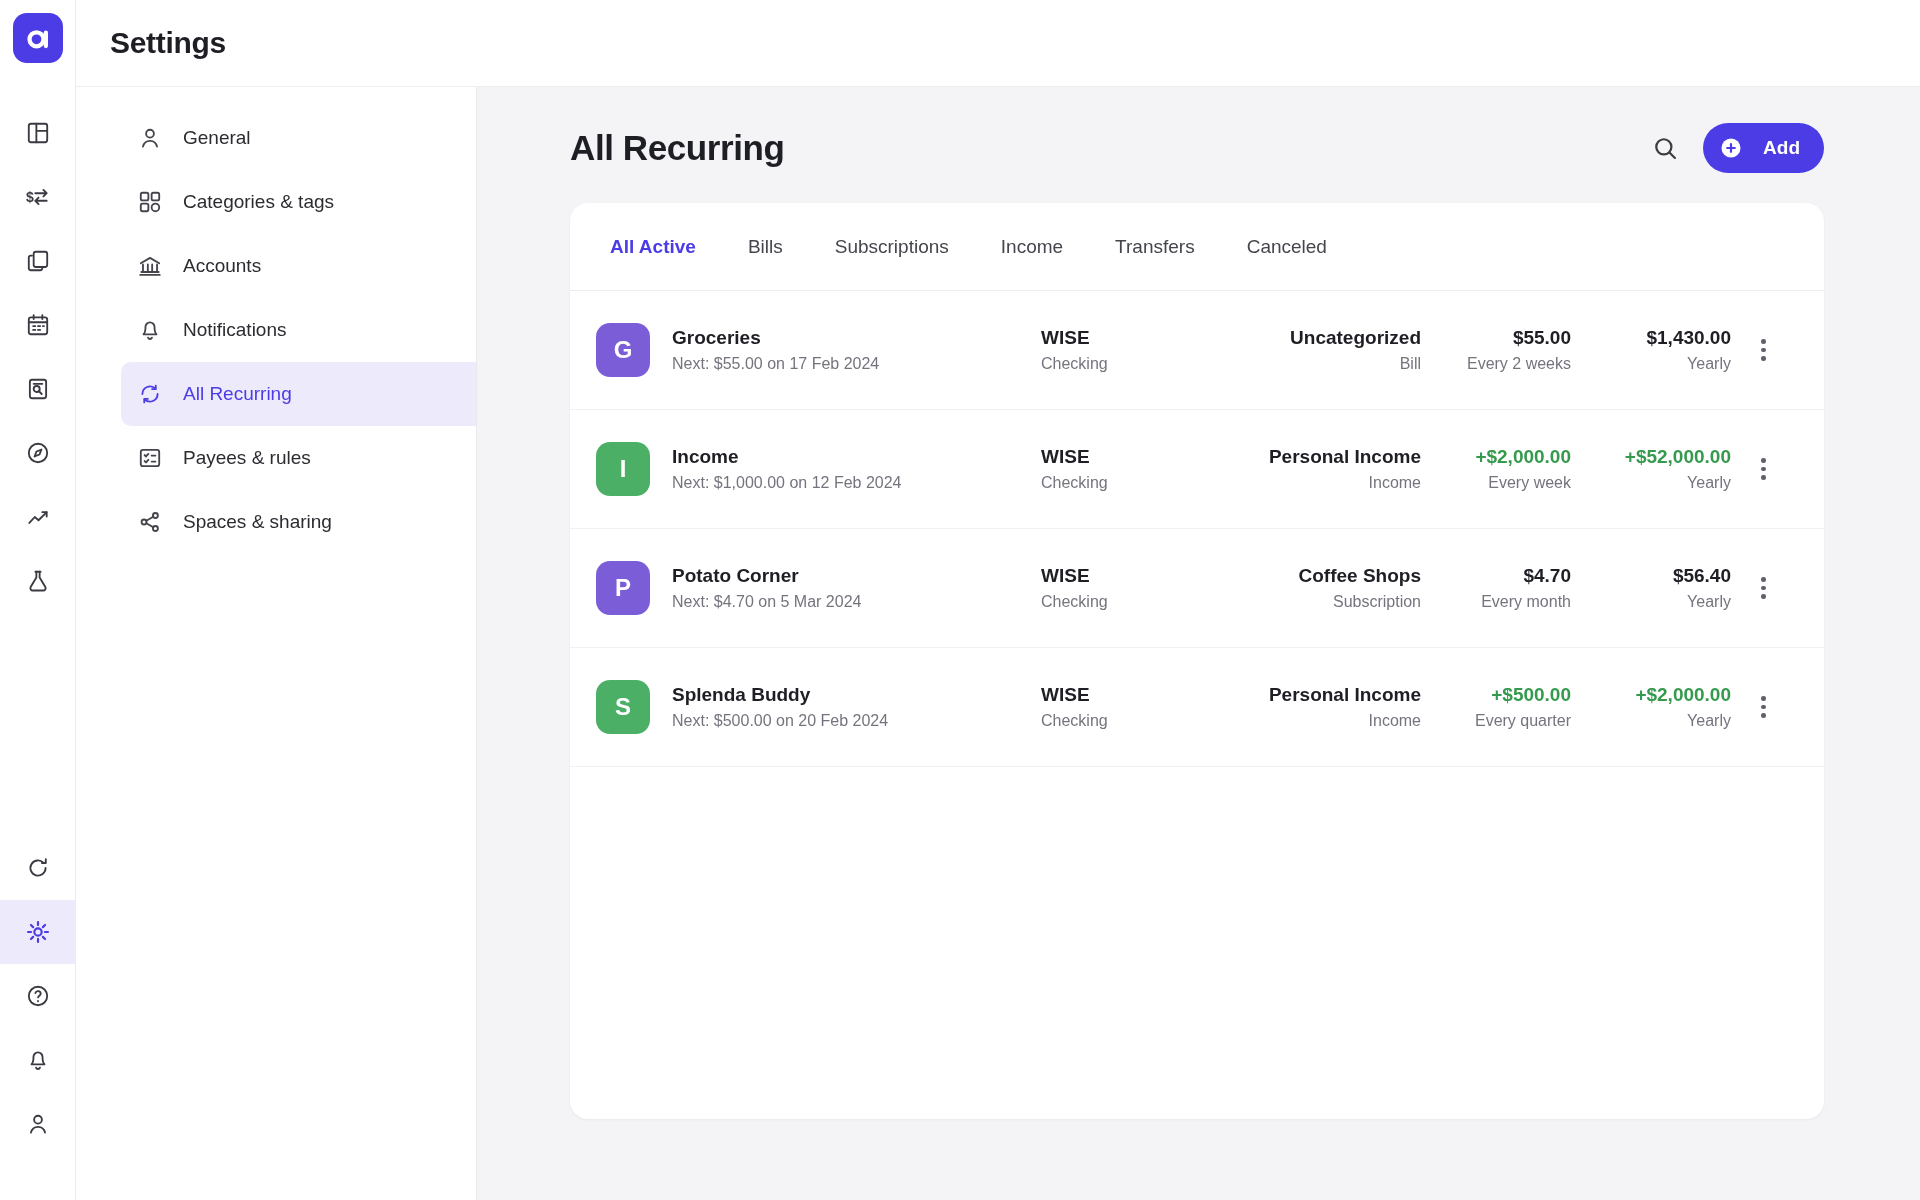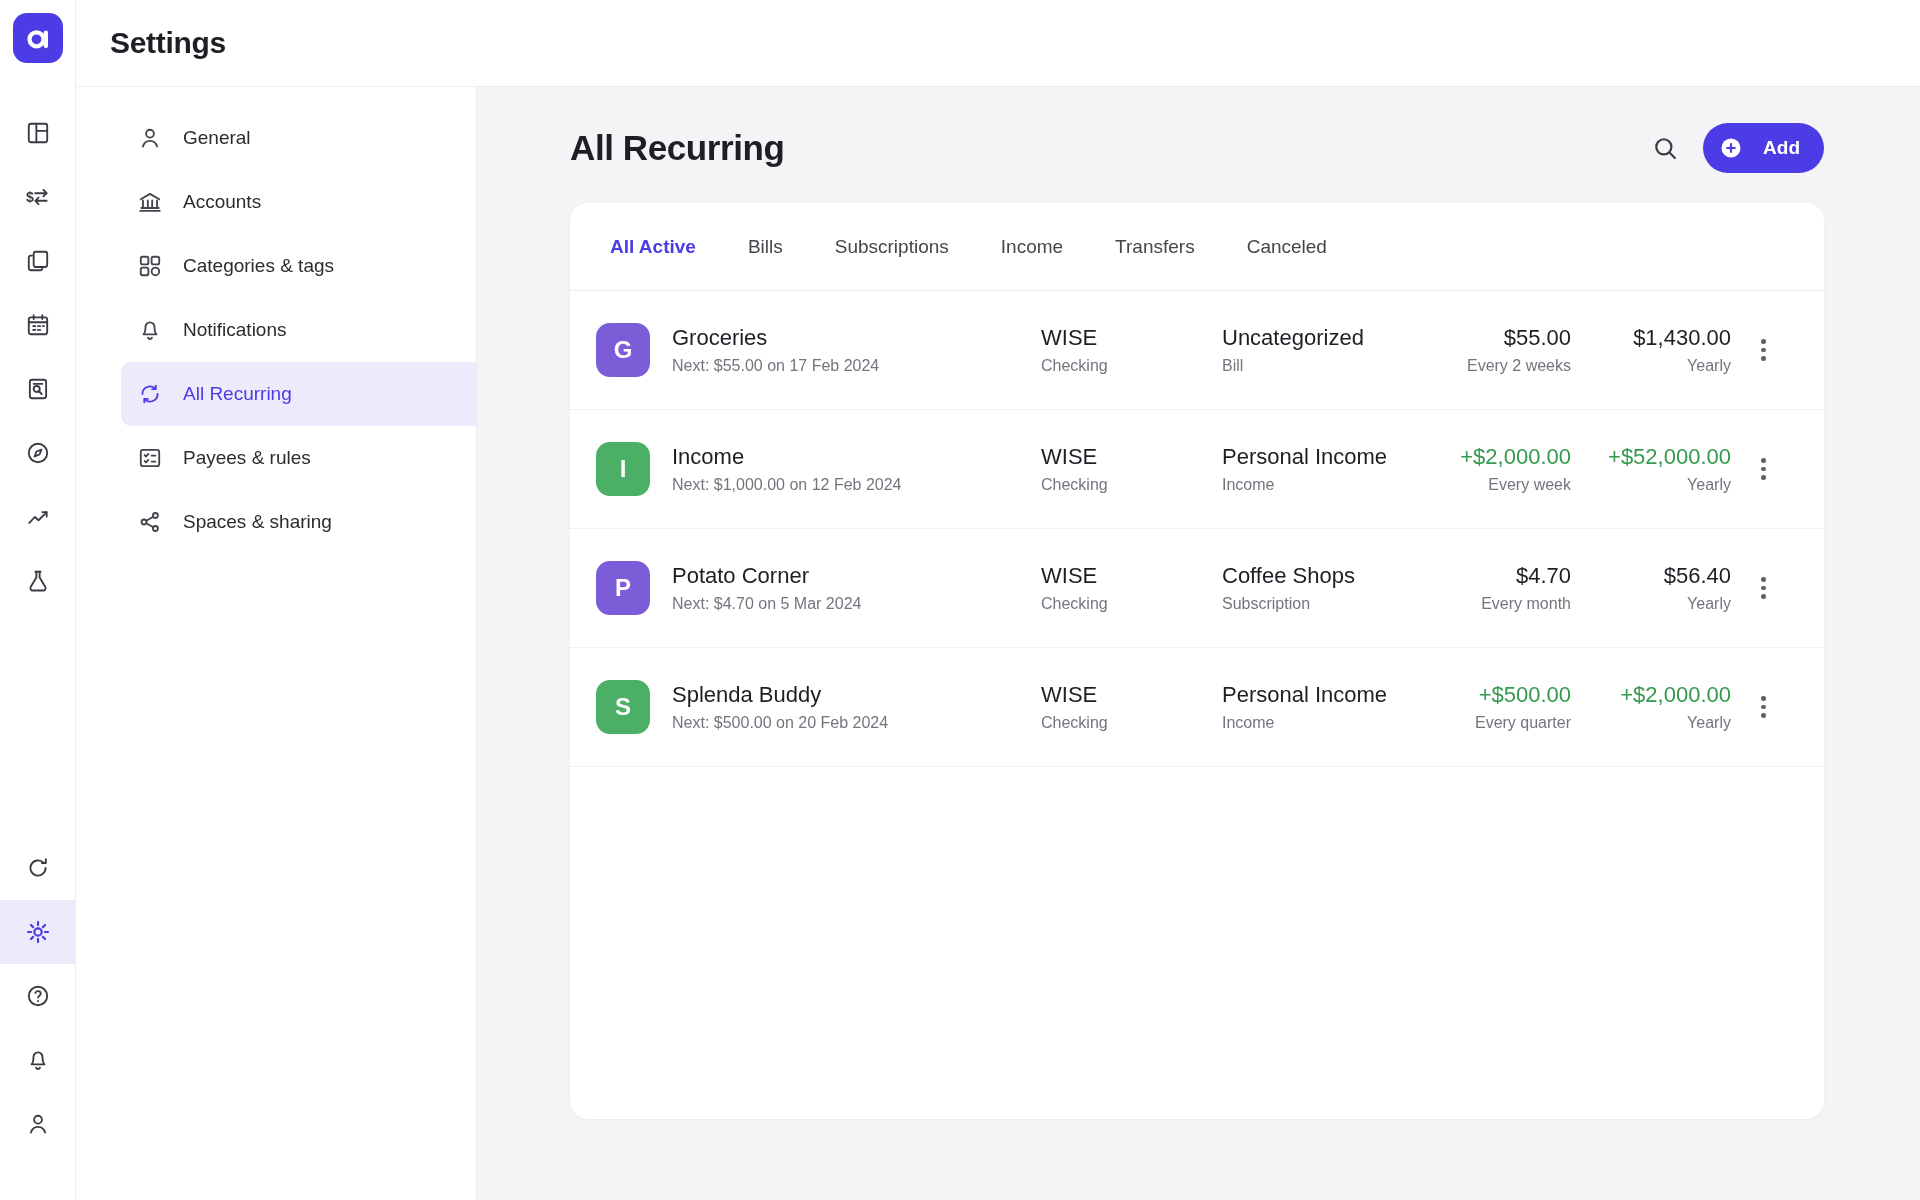--- a/index.html
+++ b/index.html
@@ -52,25 +52,25 @@
     border-bottom:1px solid var(--card_border,#ececf0); }
   .tab { border:none; background:transparent; font-size:19px; color:#45454d; cursor:pointer;
     font-family:inherit; padding:0; }
   .tab.active { color:var(--accent,#4b3ce6); font-weight:700; }
 
   .row { display:flex; align-items:center; height:119px; padding:0 28px 0 26px;
     border-bottom:1px solid #f0f0f3; cursor:pointer; }
   .avatar { width:54px; height:54px; border-radius:14px; margin-right:22px; flex:0 0 54px;
     display:flex; align-items:center; justify-content:center; color:#fff; font-size:24px; font-weight:700; }
   .col { display:flex; flex-direction:column; gap:6px; }
-  .col .v { font-size:22px; font-weight:400; color:var(--text_primary,#1e1e25); }
+  .col .v { font-size:19px; font-weight:700; color:var(--text_primary,#1e1e25); }
   .col .sub { font-size:16px; color:var(--text_secondary,#74747e); }
   .col.namec { flex:1 1 auto; min-width:0; }
   .col.acct { flex:0 0 181px; }
-  .col.cat  { flex:0 0 199px; }
+  .col.cat  { flex:0 0 199px;text-align:right; }
   .col.amt  { flex:0 0 150px; text-align:right; }
   .col.yr   { flex:0 0 160px; text-align:right; }
   .kebab { flex:0 0 65px; border:none; background:transparent; display:flex; flex-direction:column;
     align-items:center; justify-content:center; gap:4px; cursor:pointer; height:100%; }
   .kebab i { width:4.5px; height:4.5px; border-radius:50%; background:#60606a; display:block; }
 </style>
 </head>
 <body>
 
 <div class="rail">
@@ -174,34 +174,34 @@
 <aside class="sidebar">
   <div class="s-item">
     <svg class="ic" viewBox="0 0 24 24">
         <circle cx="12" cy="8" r="3.6"></circle>
         <path d="M5.5 20c.8-3.6 3.4-5.4 6.5-5.4s5.7 1.8 6.5 5.4"></path>
       </svg>
     <span>General</span>
   </div>
   <div class="s-item">
     <svg class="ic" viewBox="0 0 24 24">
-        <path d="M3.5 9.5 12 4.5l8.5 5"></path>
-        <path d="M5.5 10.5v6.5M10 10.5v6.5M14 10.5v6.5M18.5 10.5v6.5"></path>
-        <path d="M4 17.5h16M3 20.2h18"></path>
-      </svg>
-    <span>Accounts</span>
-  </div>
-  <div class="s-item">
-    <svg class="ic" viewBox="0 0 24 24">
         <rect x="3.5" y="3.5" width="7" height="7" rx="1.5"></rect>
         <rect x="13.5" y="3.5" width="7" height="7" rx="1.5"></rect>
         <rect x="3.5" y="13.5" width="7" height="7" rx="1.5"></rect>
         <circle cx="17" cy="17" r="3.5"></circle>
       </svg>
     <span>Categories &amp; tags</span>
+  </div>
+  <div class="s-item">
+    <svg class="ic" viewBox="0 0 24 24">
+        <path d="M3.5 9.5 12 4.5l8.5 5"></path>
+        <path d="M5.5 10.5v6.5M10 10.5v6.5M14 10.5v6.5M18.5 10.5v6.5"></path>
+        <path d="M4 17.5h16M3 20.2h18"></path>
+      </svg>
+    <span>Accounts</span>
   </div>
   <div class="s-item">
     <svg class="ic" viewBox="0 0 24 24">
         <path d="M18 16H6c1.2-1.4 1.8-3.2 1.8-5.2V9.2A4.2 4.2 0 0 1 12 5a4.2 4.2 0 0 1 4.2 4.2v1.6c0 2 .6 3.8 1.8 5.2Z"></path>
         <path d="M10.2 19a1.9 1.9 0 0 0 3.6 0"></path>
       </svg>
     <span>Notifications</span>
   </div>
   <div class="s-item active">
     <svg class="ic" viewBox="0 0 24 24">

